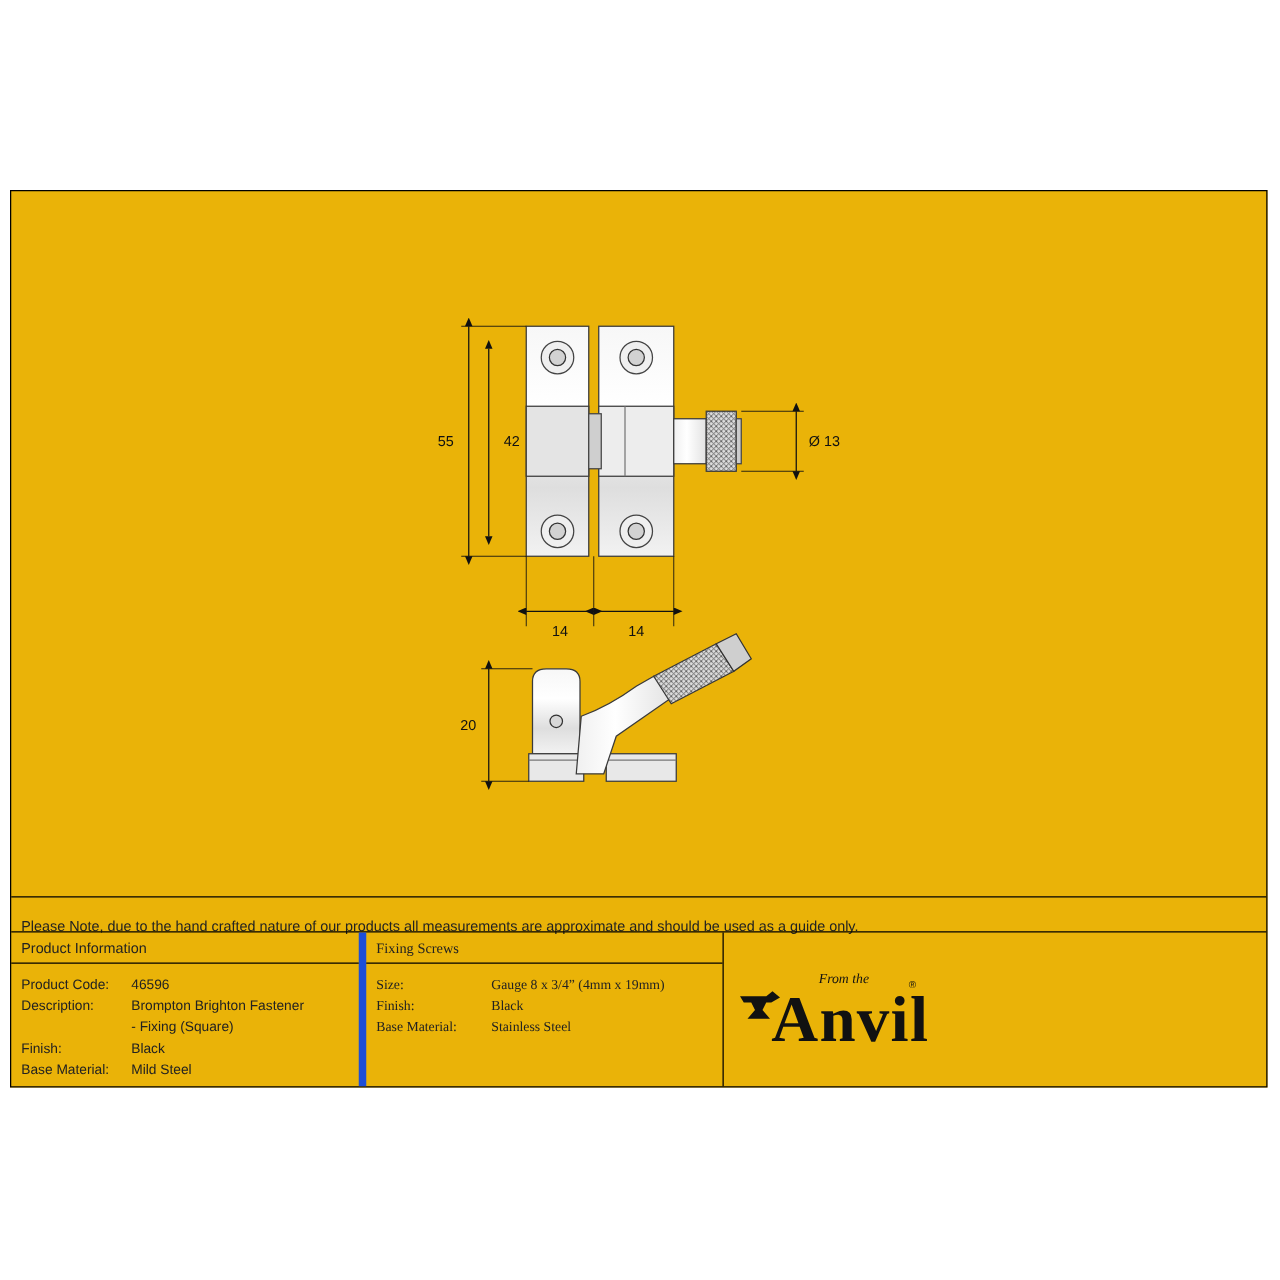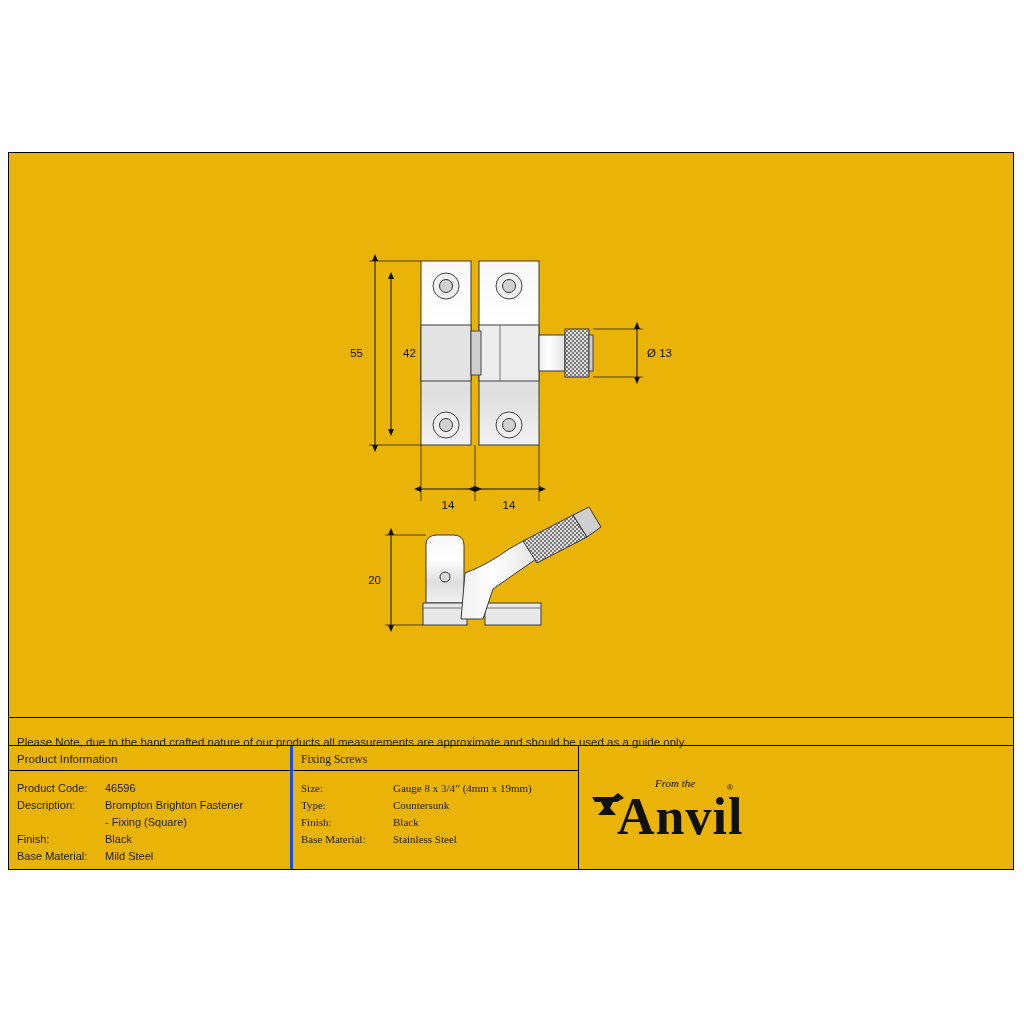--- a/index.html
+++ b/index.html
@@ -52,21 +52,21 @@
     height: 124px;
     border-top: 1px solid #000;
     box-sizing: border-box;
     display: flex;
   }
   .col {
     box-sizing: border-box;
     position: relative;
     height: 100%;
   }
-  .col-prod { width: 284px; border-right: 3px solid #1d4ed8; }
+  .col-prod { width: 284px; border-right: 6px solid #1d4ed8; }
   .col-pack { width: 268px; border-right: 1px solid #000; }
   .col-fix  { width: 286px; border-right: 1px solid #000; font-family: Liberation Serif, serif; }
   .col-logo { width: 166px; }
   .col-head {
     font-size: 11.5px;
     color: #222;
     padding: 7px 0 0 8px;
     height: 25px;
     box-sizing: border-box;
     border-bottom: 1px solid #000;
@@ -283,24 +283,20 @@
 
 
     <div class="col col-fix">
       <div class="col-head">Fixing Screws</div>
       <div class="col-body">
         <div class="kv kv-fix">
           <span class="k">Size:</span>
           <span class="v">Gauge 8 x 3/4” (4mm x 19mm)</span>
         </div>
         <div class="kv kv-fix">
-          <span class="k">Type:</span>
-          <span class="v">Countersunk</span>
-        </div>
-        <div class="kv kv-fix">
           <span class="k">Finish:</span>
           <span class="v">Black</span>
         </div>
         <div class="kv kv-fix">
           <span class="k">Base Material:</span>
           <span class="v">Stainless Steel</span>
         </div>
       </div>
     </div>
 

